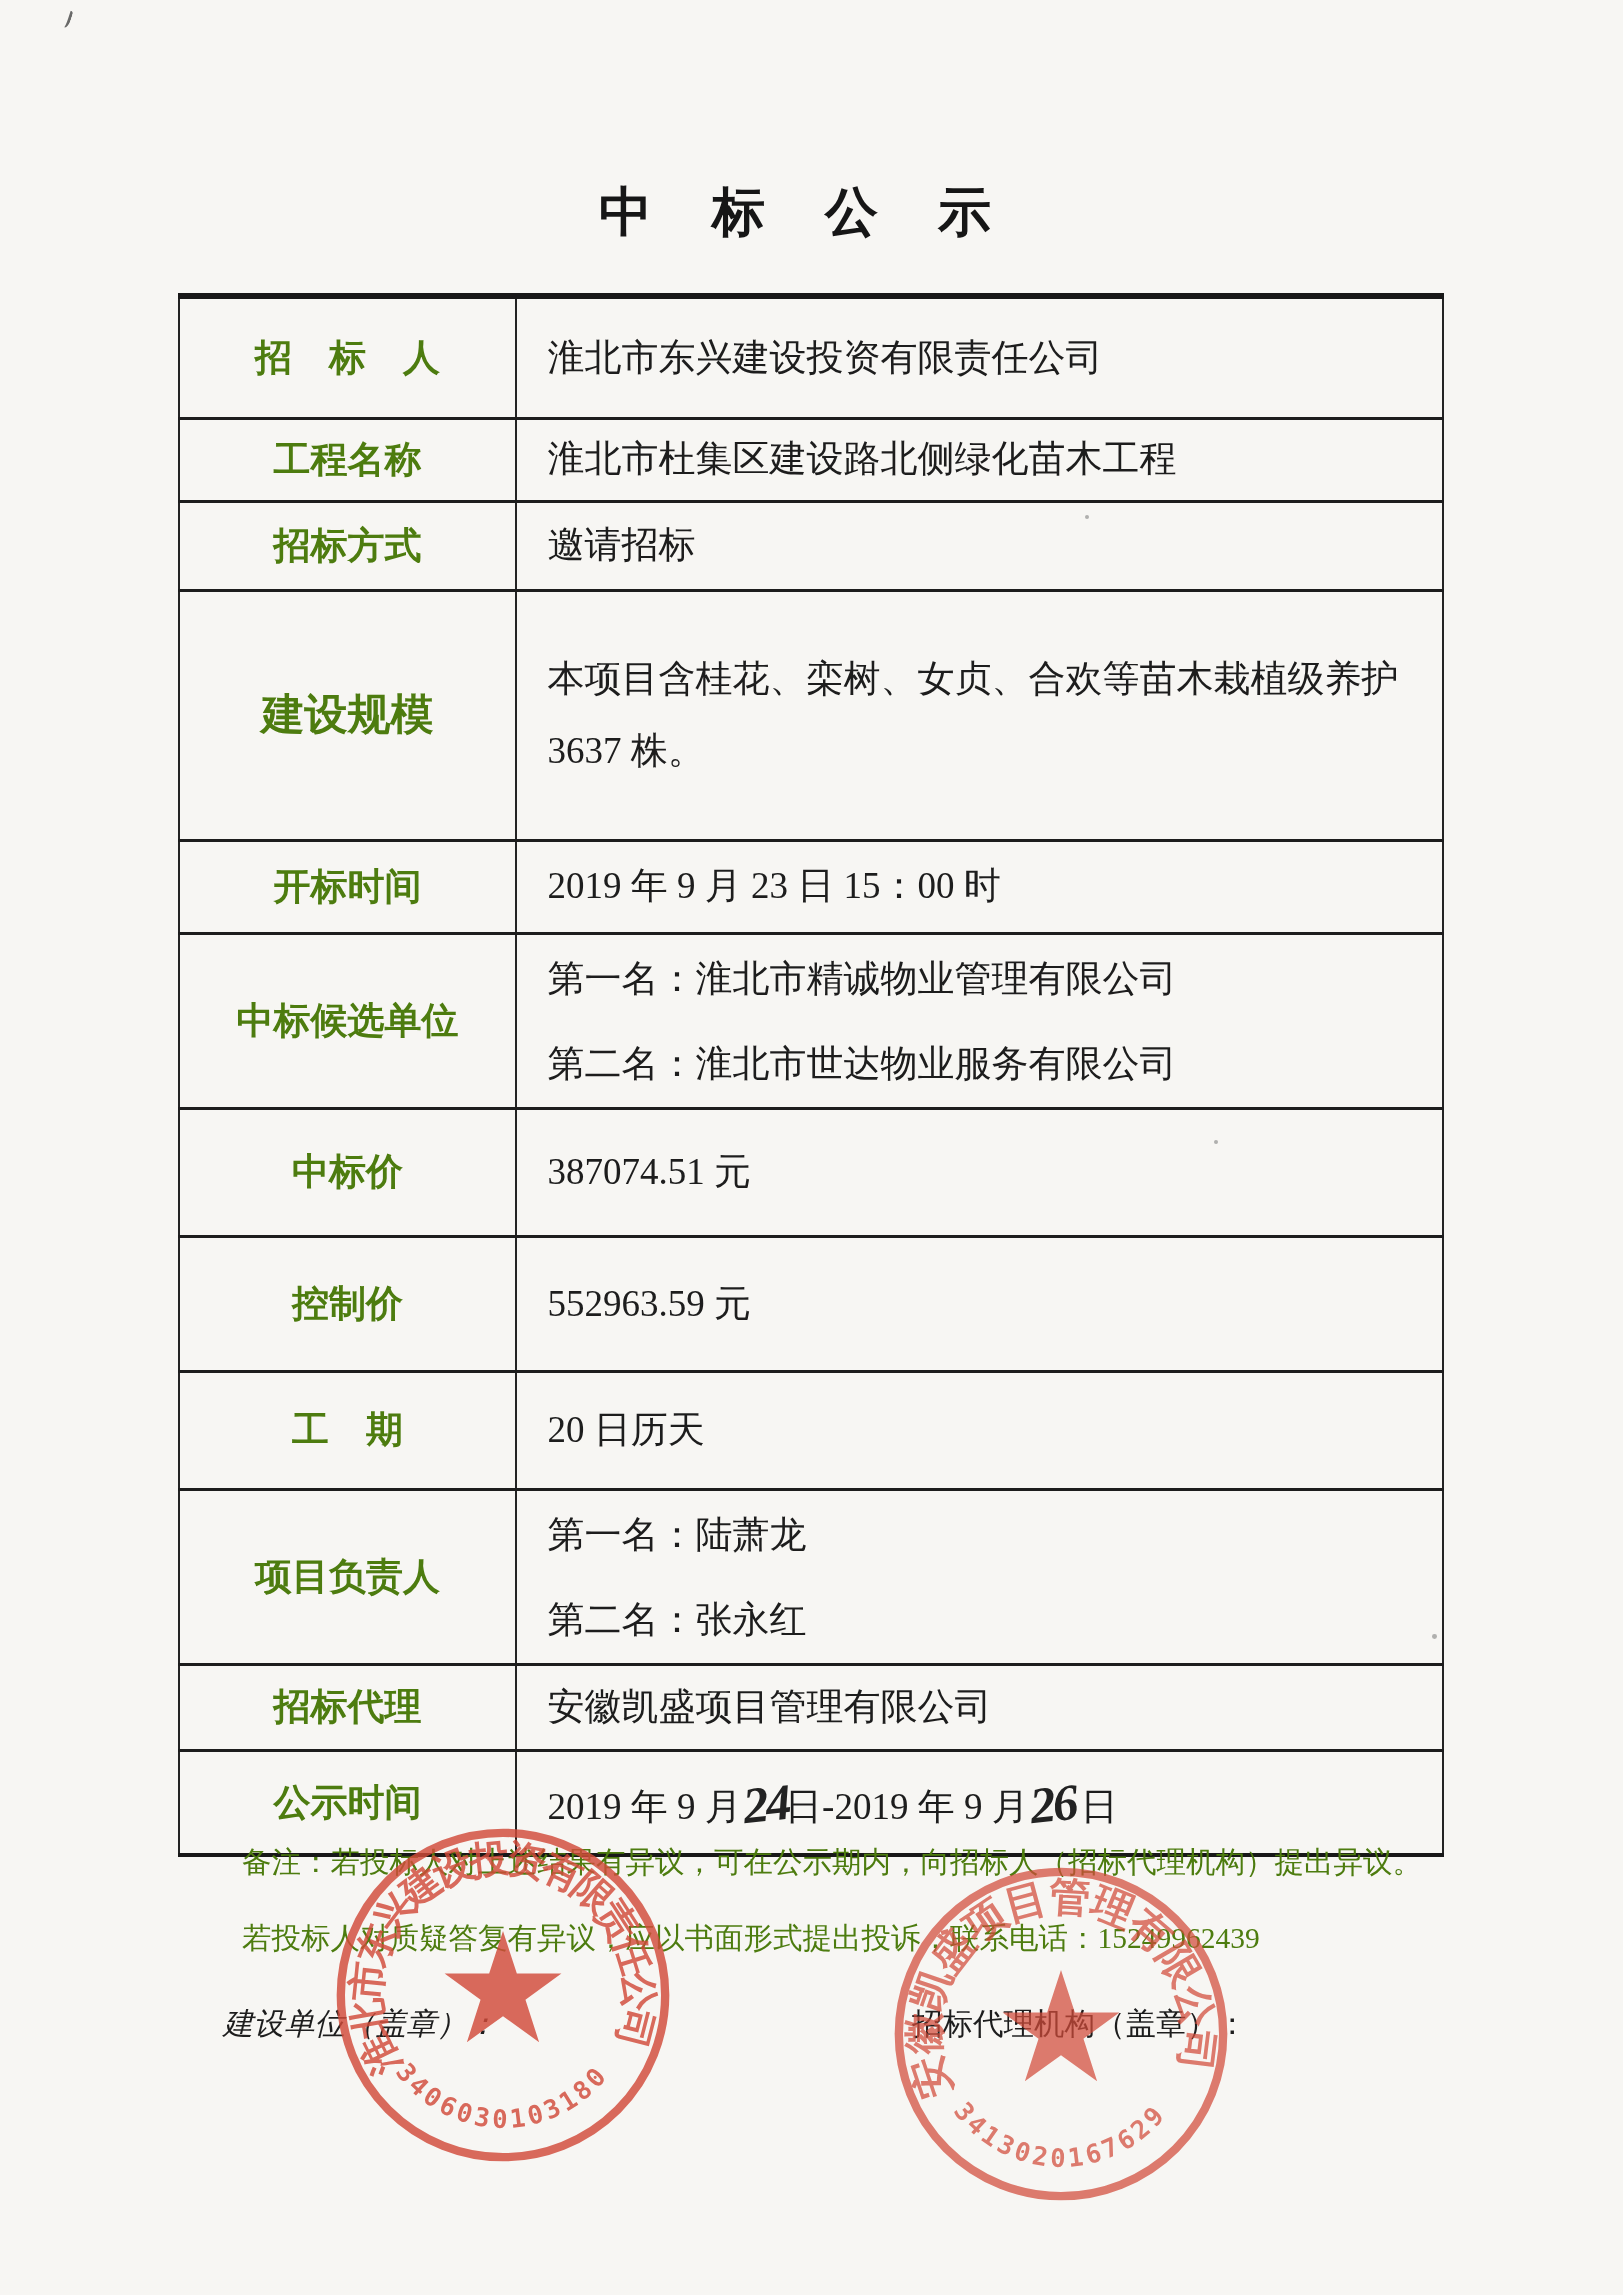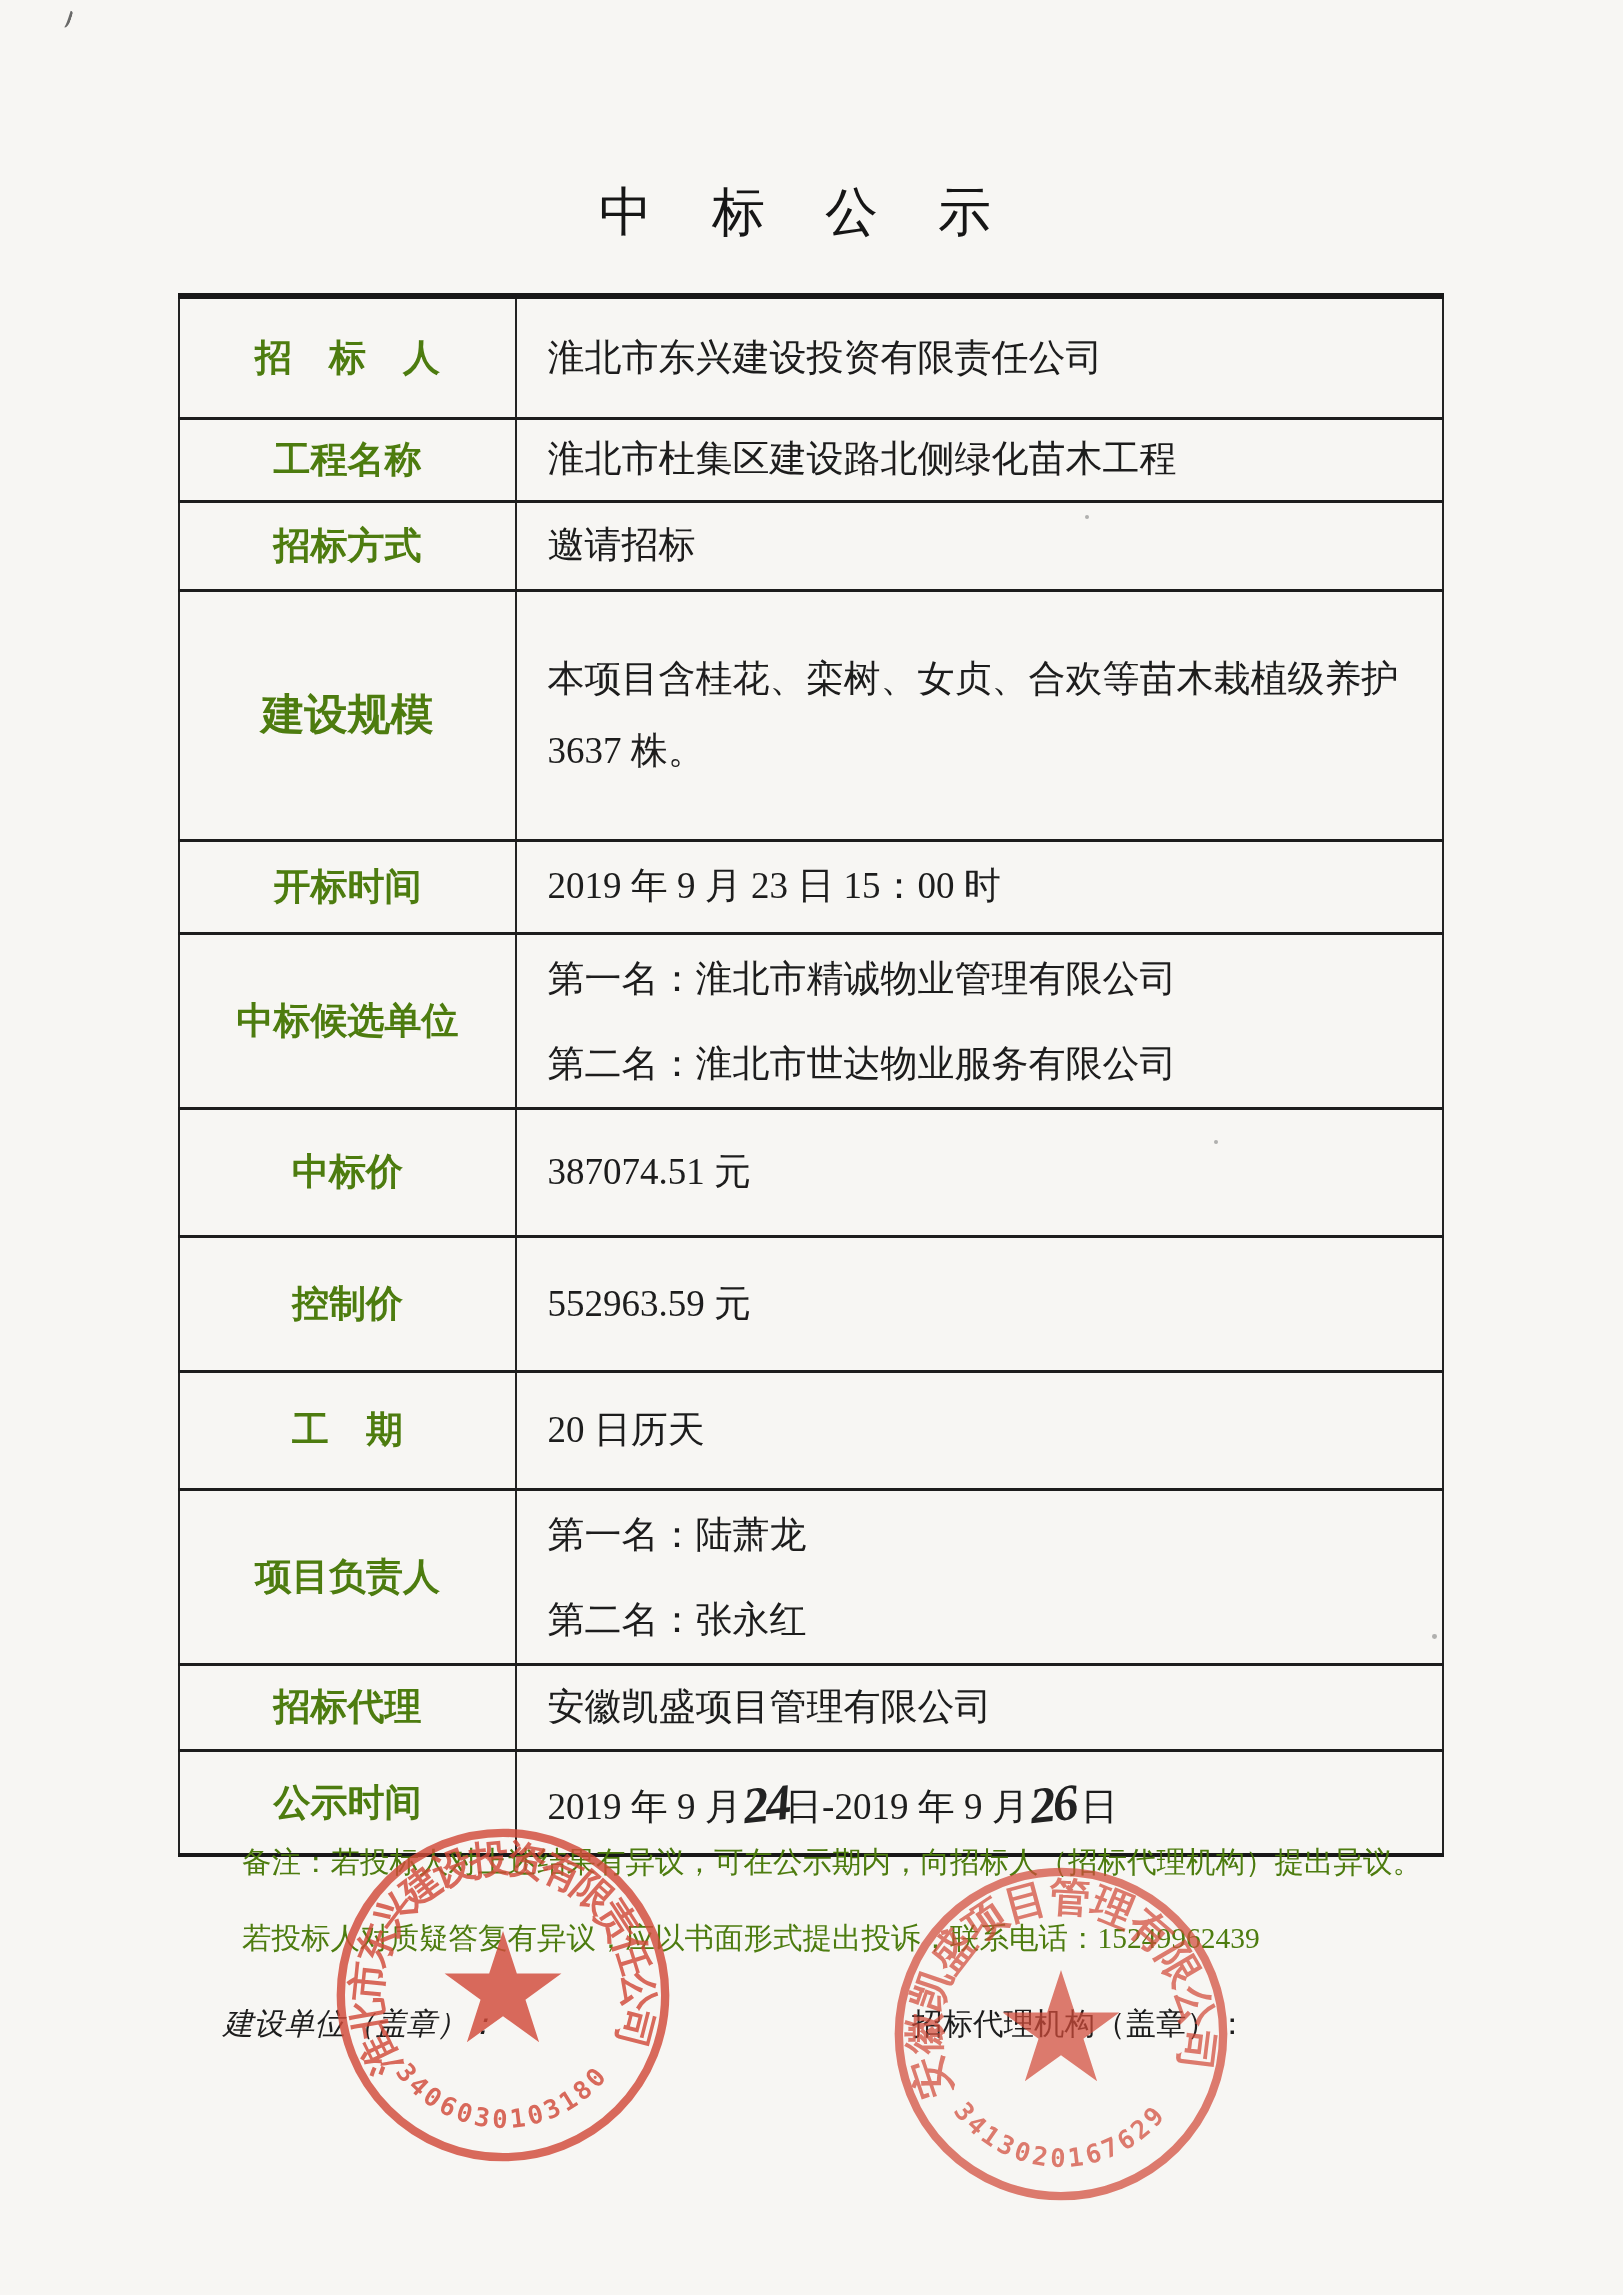--- a/index.html
+++ b/index.html
@@ -18,21 +18,21 @@
   .squiggle{
     position:absolute;left:63px;top:9.8px;width:4.9px;height:17.7px;
     border-right:3.4px solid #3c3c3c;border-radius:70% 30% 60% 40%;
     transform:rotate(18deg);opacity:.75;
   }
 
   
   .title{
     position:absolute;top:177px;left:0;width:100%;
     text-align:center;
-    font-size:53px;font-weight:normal;
+    font-size:53px;font-weight:bold;
     letter-spacing:60px;padding-left:26px;box-sizing:border-box;
     color:#161616;
   }
 
   
   table.bid{
     position:absolute;left:178px;top:293px;
     width:1266px;table-layout:fixed;
     border-collapse:collapse;
     border-top:6.9px solid #181818;

